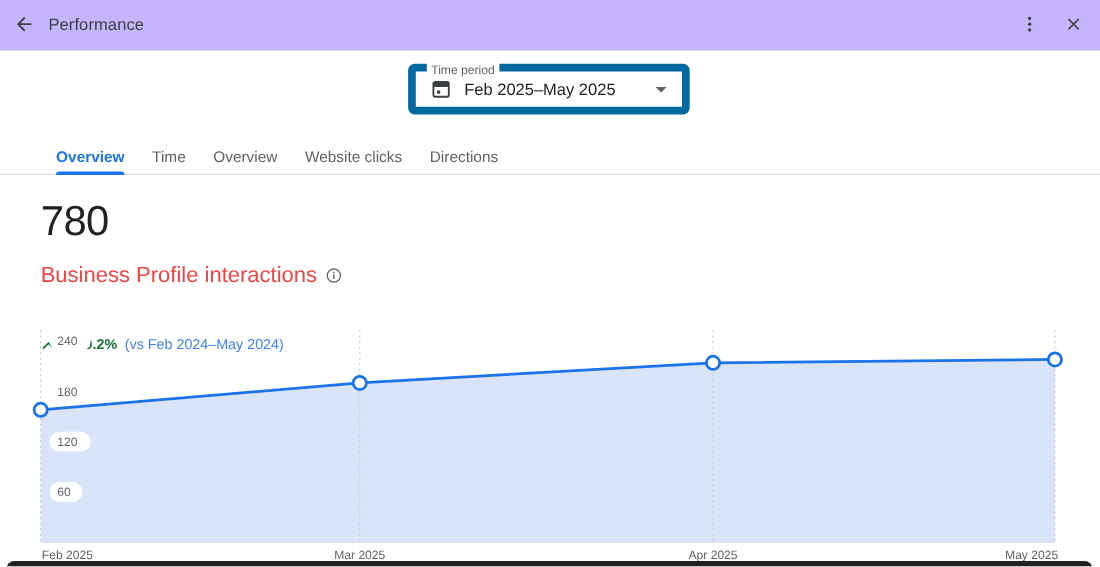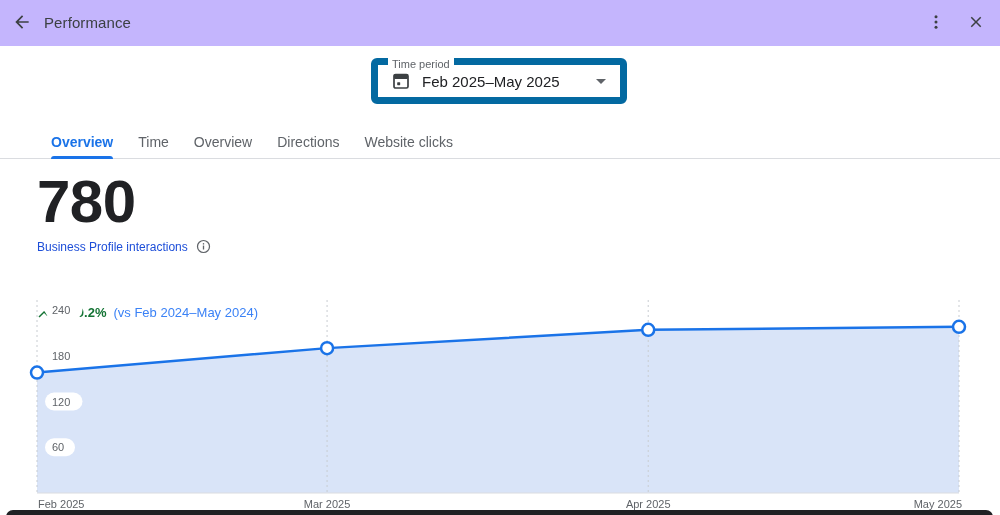--- a/index.html
+++ b/index.html
@@ -48,27 +48,27 @@
     position:relative; height:34px; display:flex; align-items:center;
     font-size:14px; color:#5f6368; cursor:pointer; white-space:nowrap;
   }
   .tab.active { color:#1a73e8; font-weight:700; }
   .tab.active::after {
     content:""; position:absolute; left:0; right:0; bottom:0; height:3px;
     background:#1a73e8; border-radius:3px 3px 0 0;
   }
   
   .metric-value {
-    position:absolute; left:37px; top:178px; font-size:60px; font-weight:700;
+    position:absolute; left:37px; top:178px; font-size:38px; font-weight:400;
     color:#202124; line-height:48px; letter-spacing:-.5px;
   }
   .metric-label-row {
     position:absolute; left:37px; top:239px; display:flex; align-items:center; gap:8px;
   }
-  .metric-label { font-size:12px; color:#1d4ed8; }
+  .metric-label { font-size:20px; color:#ef4444; }
   .trend-row {
     position:absolute; left:37px; top:261px; display:flex; align-items:center; gap:7px;margin-top:44px;
   }
   .trend-pct { font-size:13px; font-weight:700; color:#137333; }
   .trend-vs  { font-size:13px; color:#3b82f6; }
   
   .chart { position:absolute; left:0; top:295px; width:1000px; height:220px; }
   .chart svg { display:block; }
   .chart text { font-family:"Liberation Sans", sans-serif; }
   
@@ -119,22 +119,22 @@
       </svg>
     </span>
     <span class="tp-value">Feb 2025–May 2025</span>
     <span class="tp-caret"></span>
   </div>
 
   <div class="tabs">
     <div class="tab active">Overview</div>
     <div class="tab">Time</div>
     <div class="tab">Overview</div>
+    <div class="tab">Website clicks</div>
     <div class="tab">Directions</div>
-    <div class="tab">Website clicks</div>
   </div>
 
   <div class="metric-value">780</div>
 
   <div class="metric-label-row">
     <span class="metric-label">Business Profile interactions</span>
     <span style="display:flex;cursor:pointer;">
       <svg width="15" height="15" viewBox="0 0 16 16" fill="none">
         <circle cx="8" cy="8" r="6.4" stroke="#5f6368" stroke-width="1.3"></circle>
         <rect x="7.3" y="7" width="1.4" height="4.2" fill="#5f6368"></rect>

